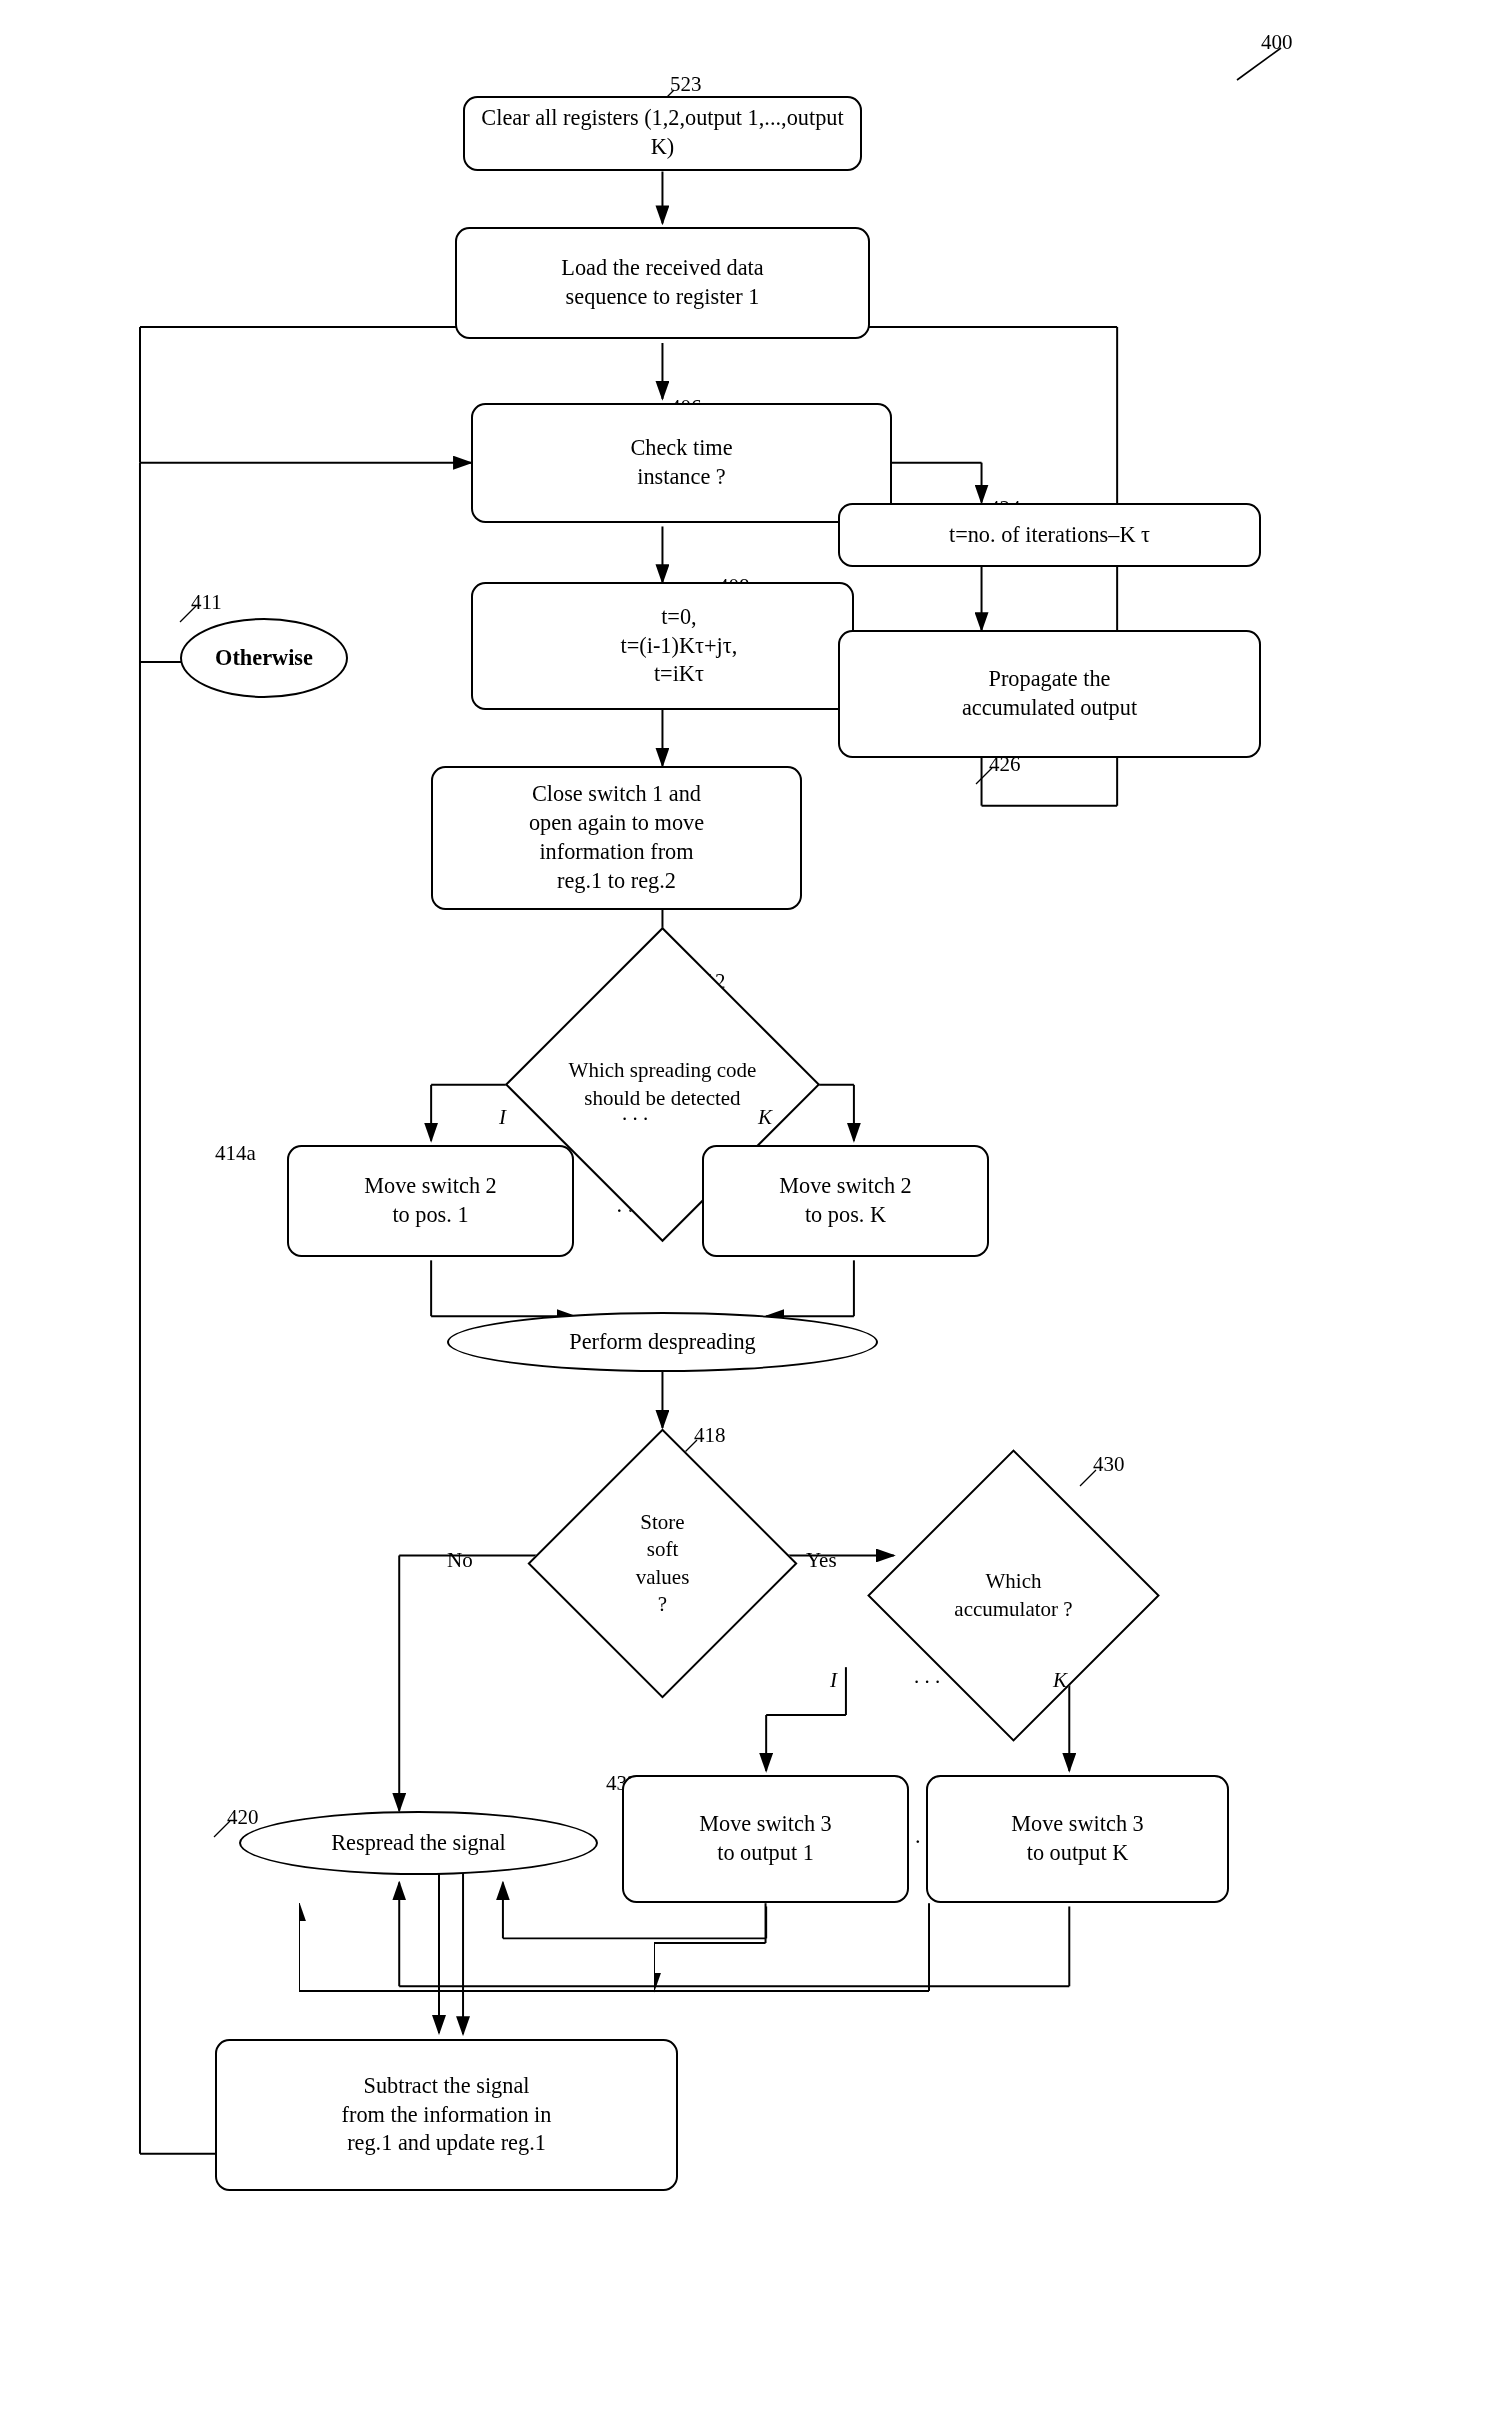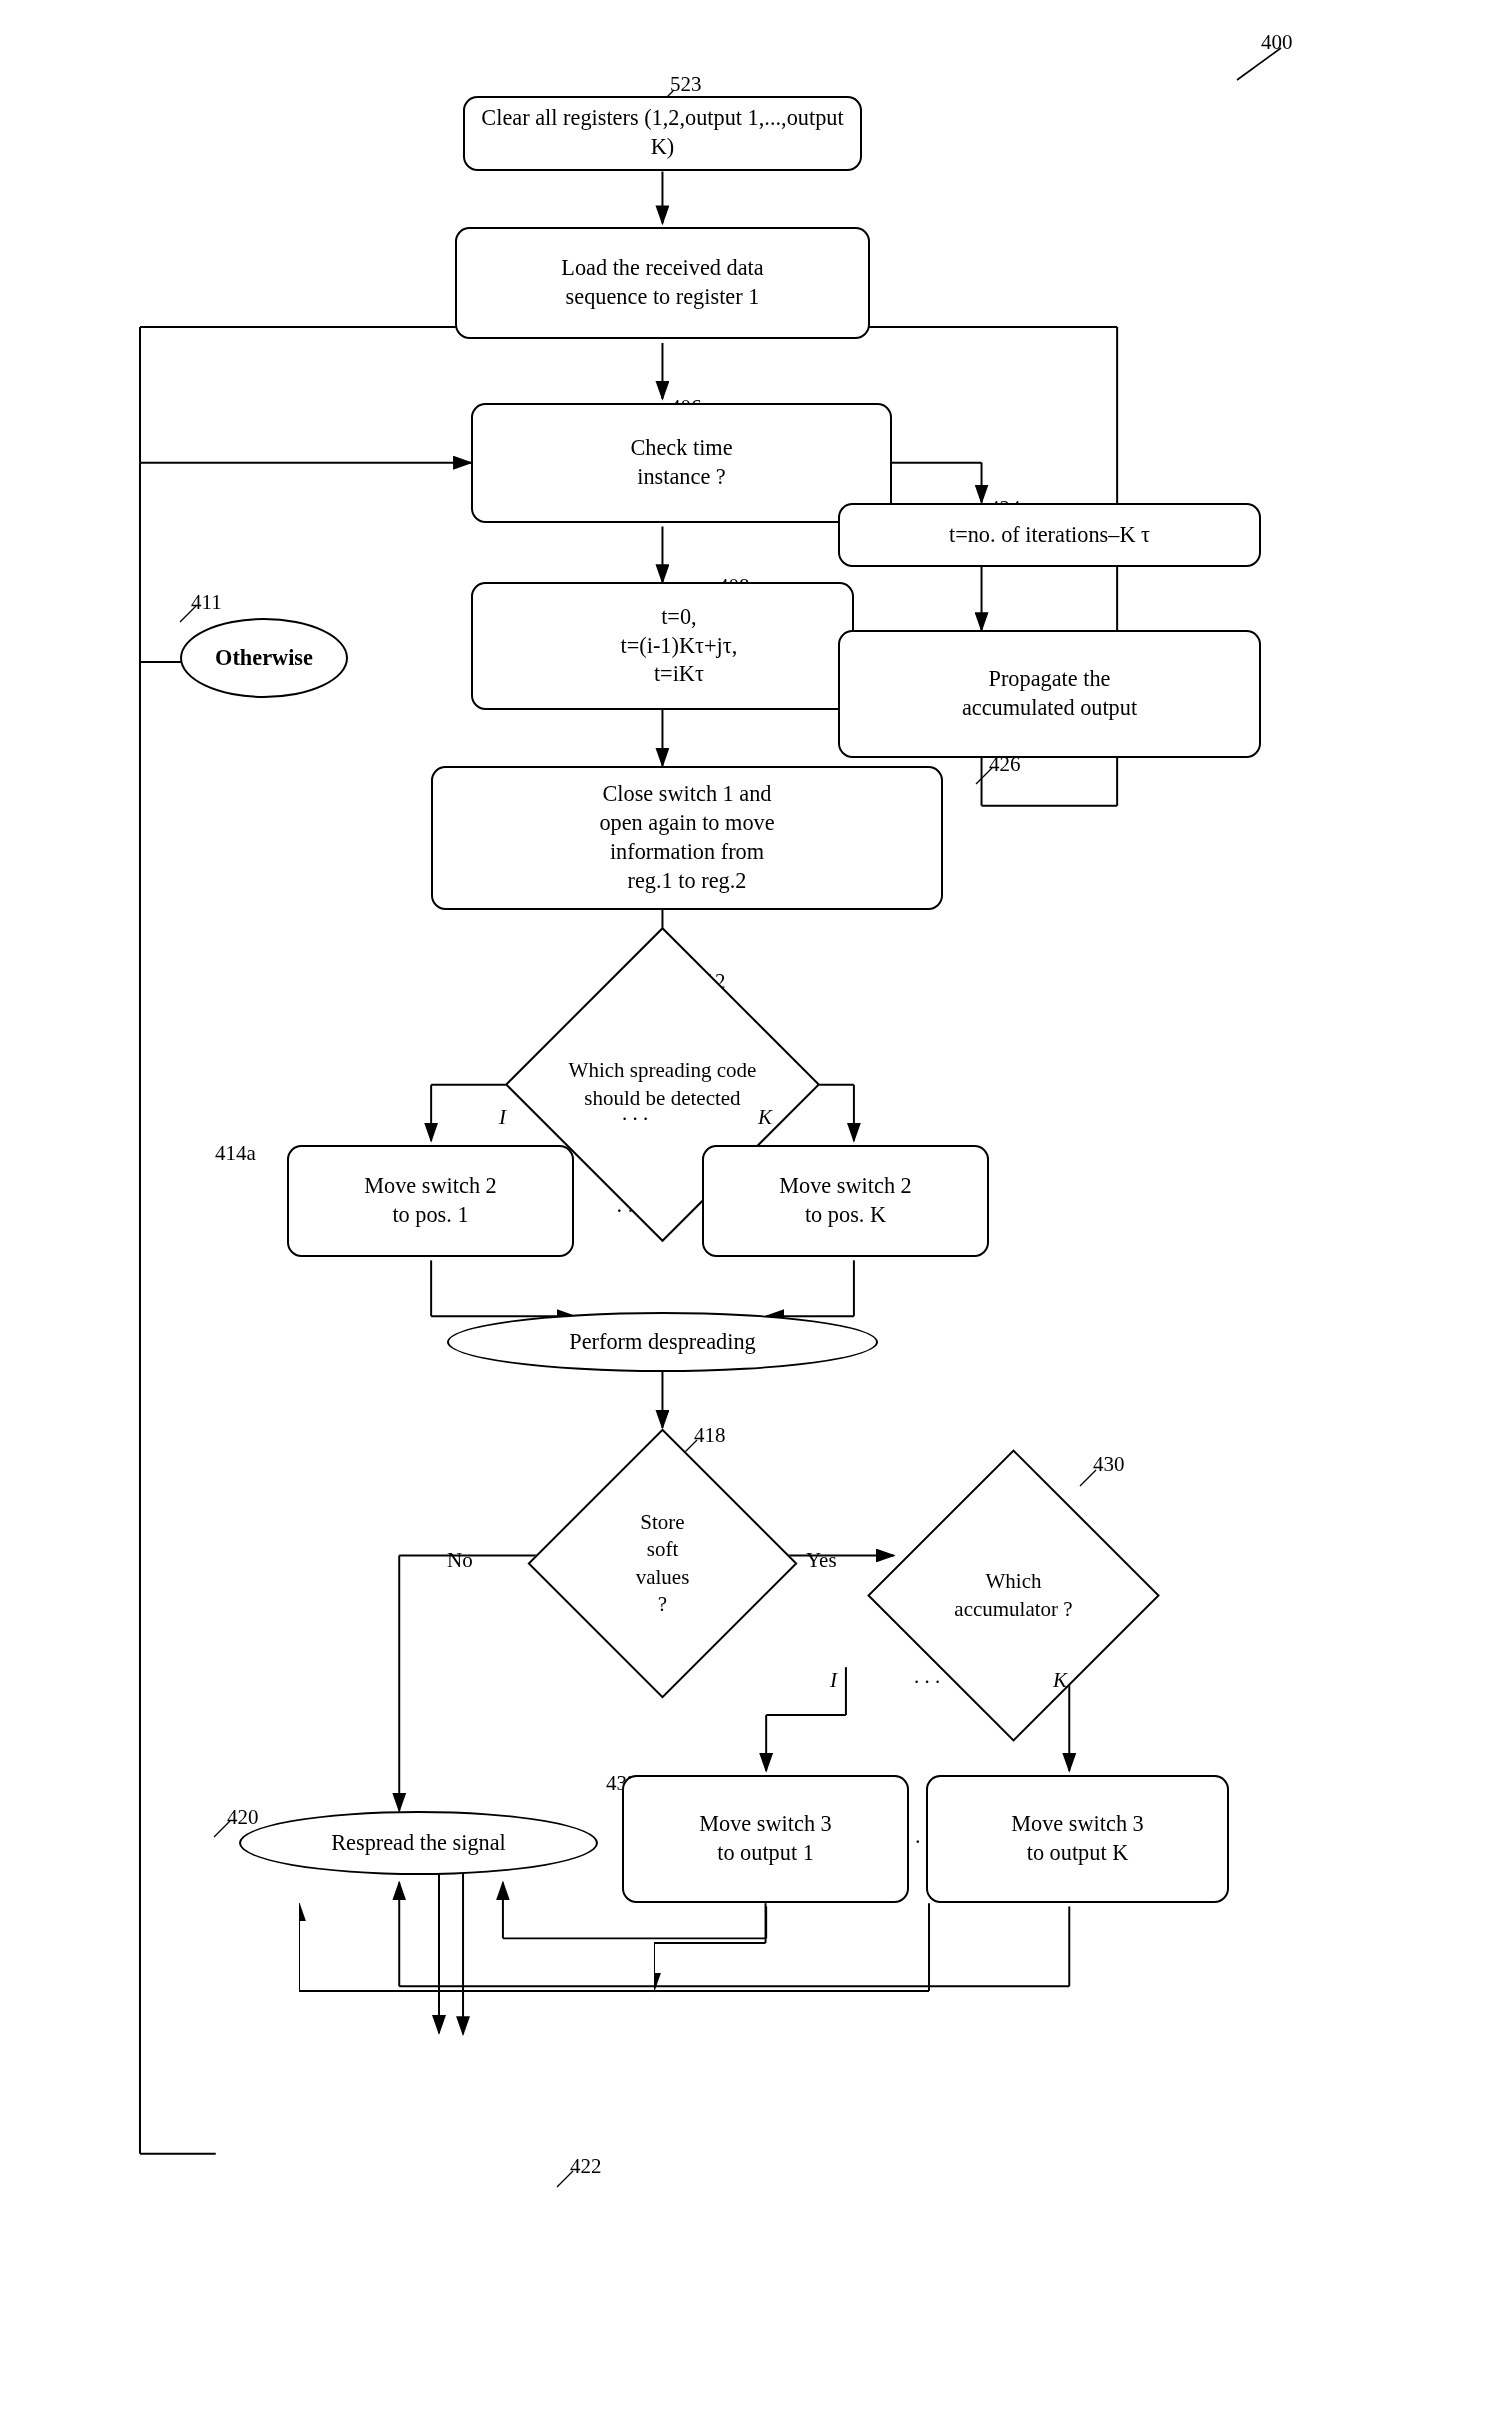--- a/index.html
+++ b/index.html
@@ -185,21 +185,21 @@
 
   <div class="node rounded-rect" style="left:471px;top:582px;width:383px;min-height:128px;padding-left:44px;">
     <span>t=0,<br>t=(i-1)Kτ+jτ,<br>t=iKτ</span>
   </div>
 
   <div class="ref-num" style="left:694px;top:762px;">410</div>
   <svg style="position:absolute;left:677px;top:776px;width:24px;height:24px;" viewBox="0 0 30 30" width="24" height="24">
     <line x1="5" y1="25" x2="25" y2="5" stroke="#000" stroke-width="1.5"></line>
   </svg>
 
-  <div class="node rounded-rect" style="left:431px;top:766px;width:512px;min-height:144px;">
+  <div class="node rounded-rect" style="left:431px;top:766px;width:371px;min-height:144px;">
     <span>Close switch 1 and<br>open again to move<br>information from<br>reg.1 to reg.2</span>
   </div>
 
   <div class="ref-num" style="left:694px;top:969px;">412</div>
   <svg style="position:absolute;left:677px;top:983px;width:24px;height:24px;" viewBox="0 0 30 30" width="24" height="24">
     <line x1="5" y1="25" x2="25" y2="5" stroke="#000" stroke-width="1.5"></line>
   </svg>
 
   <div style="position:absolute;left:495px;top:973px;width:335px;height:207px;">
     <div class="diamond" style="width:223px;height:223px;position:absolute;left:56px;top:0px;"></div>
@@ -288,20 +288,23 @@
 
   <div class="node oval" style="left:239px;top:1811px;width:359px;height:64px;">
     <span>Respread the signal</span>
   </div>
 
   <div class="ref-num" style="left:570px;top:2154px;">422</div>
   <svg style="position:absolute;left:553px;top:2167px;width:24px;height:24px;" viewBox="0 0 30 30" width="24" height="24">
     <line x1="5" y1="25" x2="25" y2="5" stroke="#000" stroke-width="1.5"></line>
   </svg>
 
+  <div class="node rounded-rect" style="left:215px;top:2039px;width:463px;min-height:152px;">
+    <span>Subtract the signal<br>from the information in<br>reg.1 and update reg.1</span>
+  </div>
 
   <div class="ref-num" style="left:989px;top:496px;">424</div>
   <svg style="position:absolute;left:972px;top:509px;width:24px;height:24px;" viewBox="0 0 30 30" width="24" height="24">
     <line x1="5" y1="25" x2="25" y2="5" stroke="#000" stroke-width="1.5"></line>
   </svg>
 
   <div class="node rounded-rect" style="left:838px;top:503px;width:423px;min-height:64px;">
     <span>t=no. of iterations–K τ</span>
   </div>
 

